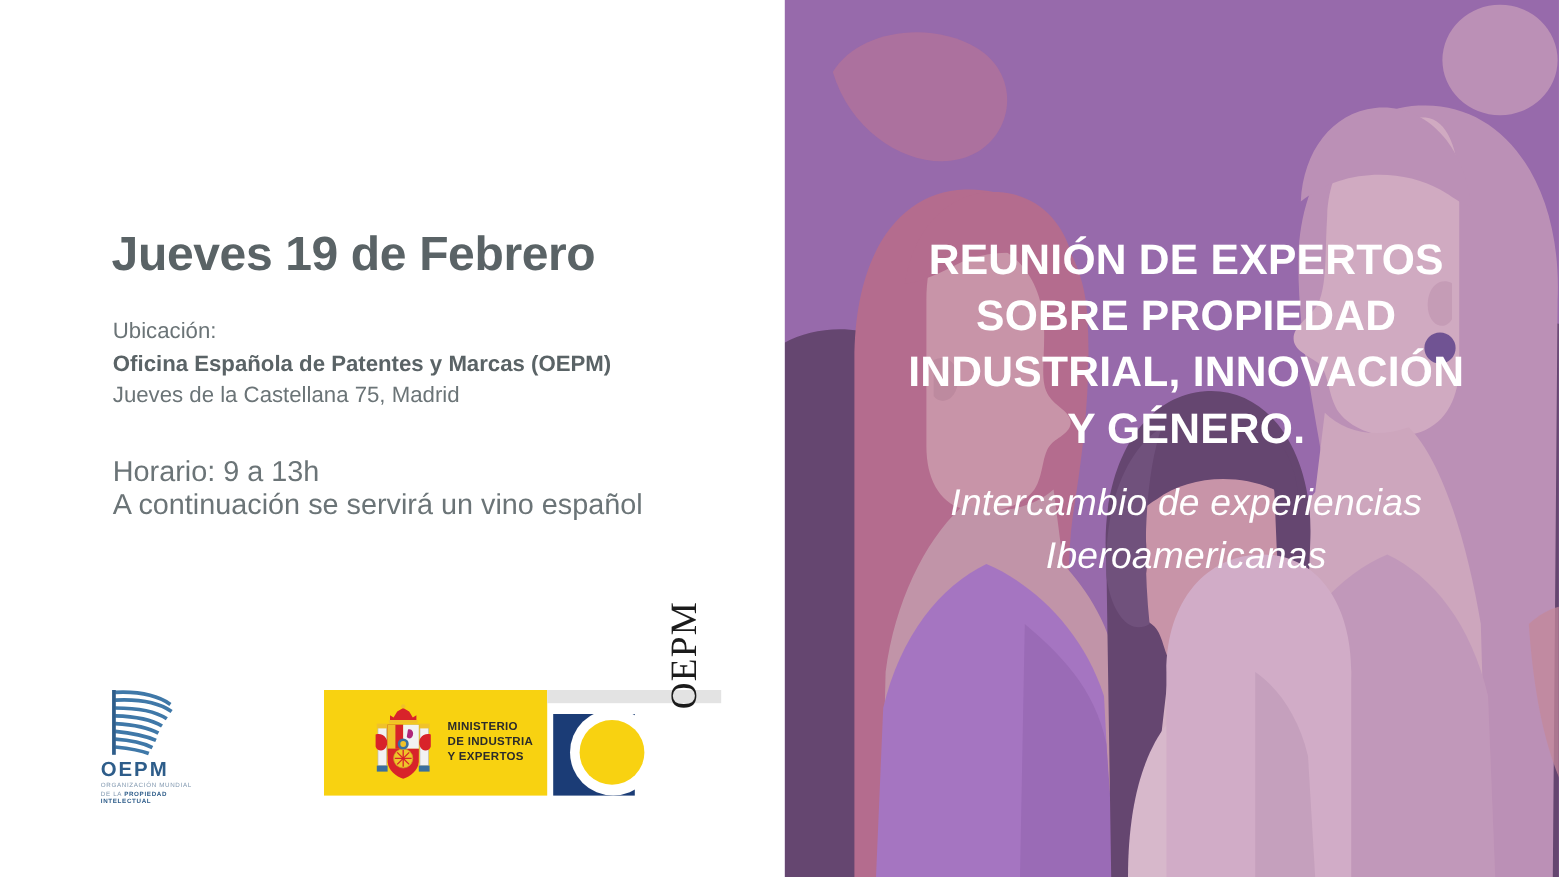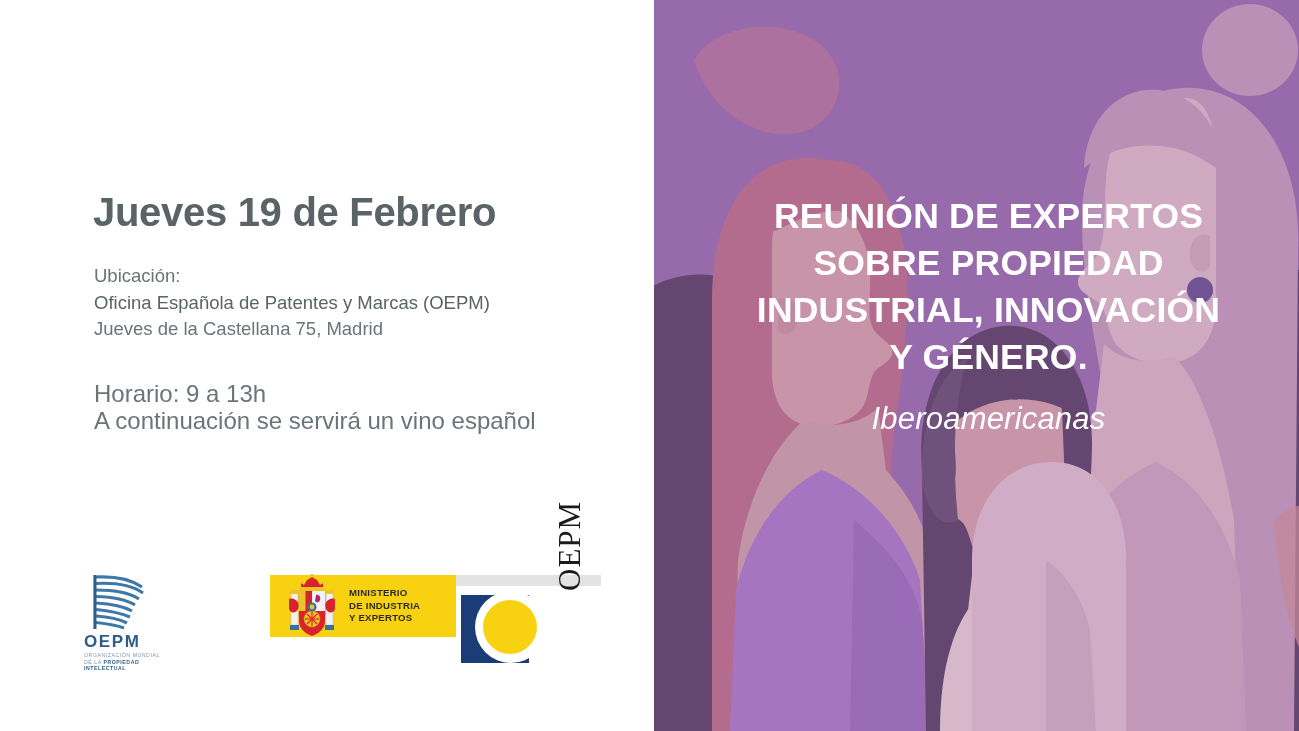--- a/index.html
+++ b/index.html
@@ -34,21 +34,21 @@
     white-space:nowrap;
   }
   #location-block {
     position:absolute;
     left:70px; top:263px;
     color:#6b7477;
     font-size:18.5px;
     line-height:26.5px;
     white-space:nowrap;
   }
-  #location-block .strong { font-weight:normal; color:#5a6366; }
+  #location-block .strong { font-weight:bold; color:#5a6366; }
   #schedule-block {
     position:absolute;
     left:70px; top:381px;
     color:#6b7477;
     font-size:24px;
     line-height:26.5px;
     white-space:nowrap;
   }
 
   
@@ -79,24 +79,25 @@
     letter-spacing:0.55px;
     line-height:6.6px;
     color:#7f96ae;
   }
   #ompi-tagline b { color:#2e5d8a; font-weight:bold; }
 
   
   #ministerio-logo {
     position:absolute;
     left:246px; top:10px;
-    width:186px; height:62px;
+    width:186px; height:88px;
     background:#f8d211;
     display:flex;
     align-items:center;
+    padding-left:24px;
   }
   #coat-of-arms {
     position:relative;
     width:50px; height:66px;
     margin-left:17px;
     flex:0 0 50px;
   }
   #ministerio-text {
     margin-left:12px;
     font-size:9.6px;
@@ -387,18 +388,19 @@
     </svg>
 
     <div id="text-overlay">
       <div id="event-title">
         <div class="nowrap">REUNIÓN DE EXPERTOS</div>
         <div class="nowrap">SOBRE PROPIEDAD</div>
         <div class="nowrap">INDUSTRIAL, INNOVACIÓN</div>
         <div class="nowrap">Y GÉNERO.</div>
       </div>
       <div id="event-subtitle">
+        <div class="nowrap">Intercambio de experiencias</div>
         <div class="nowrap">Iberoamericanas</div>
       </div>
     </div>
 
   </div>
 </div>
 
 </body></html>

